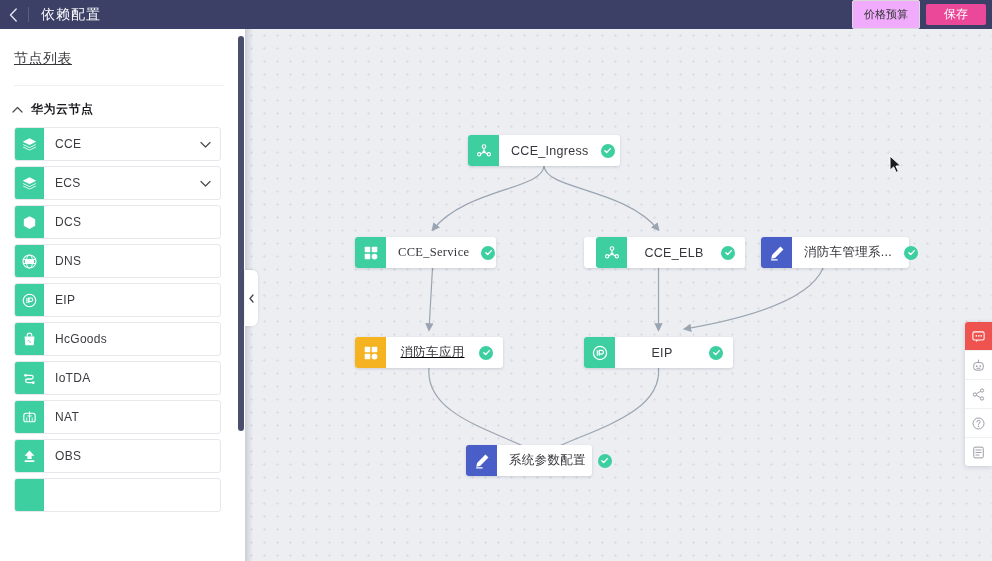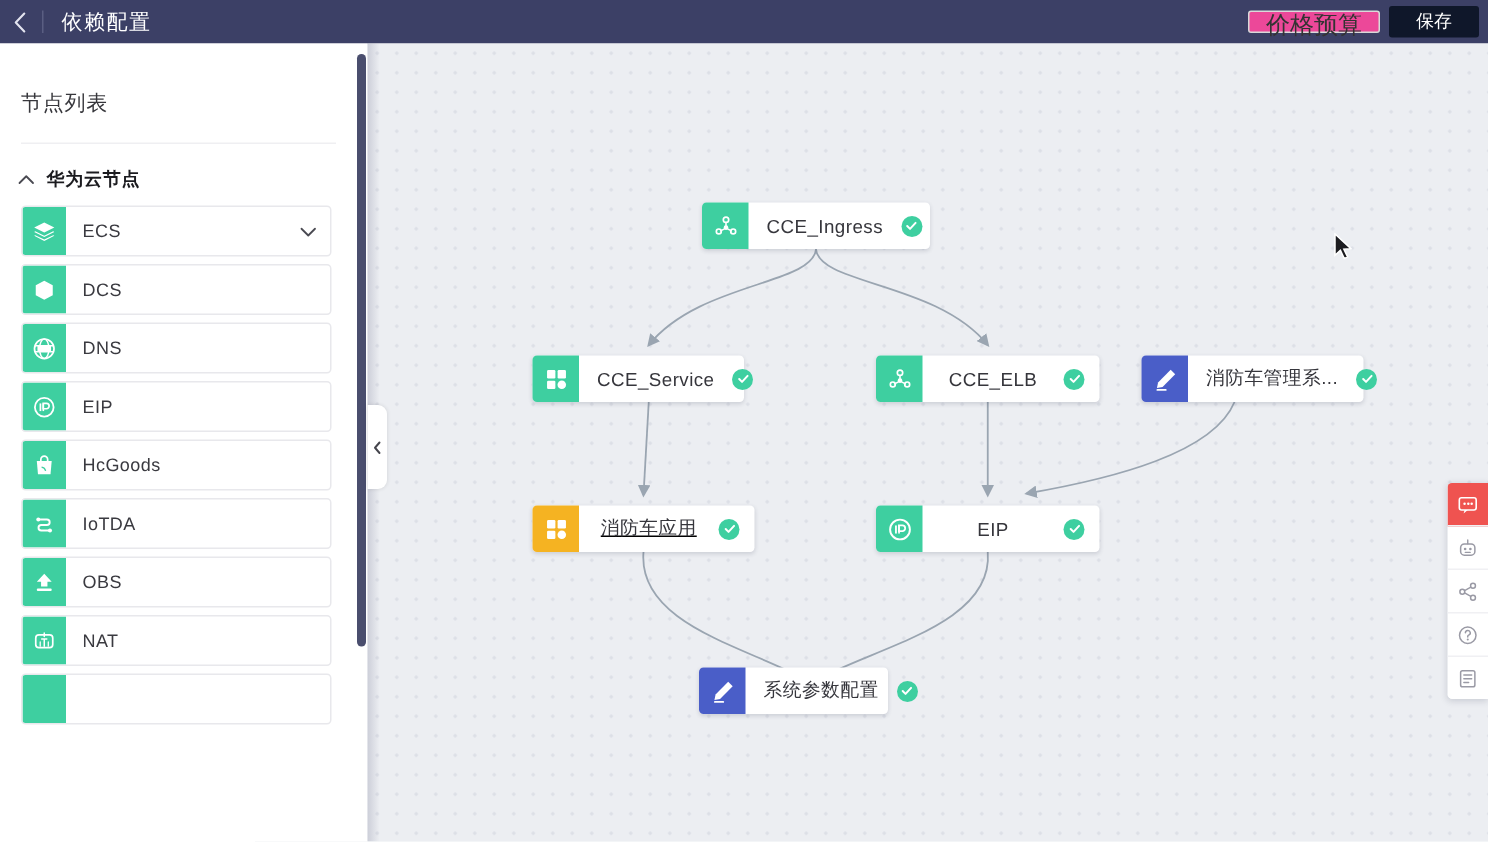--- a/index.html
+++ b/index.html
@@ -18,37 +18,37 @@
   }
   .back-icon{
     width:26px;height:29px;display:flex;align-items:center;justify-content:center;
     color:#e8e9f2;font-size:14px;cursor:pointer;
   }
   .back-icon svg{display:block;}
   .bar-sep{width:1px;height:15px;background:#5a5e82;margin-left:2px;margin-right:12px;}
   .bar-title{color:#ffffff;font-size:14px;letter-spacing:1px;}
   .topbar-actions{position:absolute;right:6px;top:0;height:29px;display:flex;align-items:center;gap:6px;}
   .btn-budget{
-    background:#ec4899;color:#333;border:1px solid #d9d9d9;border-radius:2px;
-    height:15px;padding:0 11px;font-size:16px;line-height:19px;cursor:pointer;
+    background:#f0abfc;color:#333;border:1px solid #d9d9d9;border-radius:2px;
+    height:29px;padding:0 11px;font-size:11px;line-height:19px;cursor:pointer;
     font-family:inherit;
   }
   .btn-save{
-    background:#0f172a;color:#ffffff;border:none;border-radius:2px;
+    background:#ec4899;color:#ffffff;border:none;border-radius:2px;
     height:21px;padding:0 18px;font-size:12px;line-height:21px;cursor:pointer;
     font-family:inherit;
   }
 
   
   .sidebar{
     position:absolute;left:0;top:29px;width:238px;height:532px;
     background:#ffffff;overflow:hidden;
   }
   .sidebar-title{
-    font-size:14px;color:#37373c;padding:31px 0 0 14px;letter-spacing:.5px;
+    font-size:14px;color:#37373c;padding:21px 0 0 14px;letter-spacing:.5px;text-decoration:underline;
   }
   .sidebar-divider{
     margin:17px 14px 0 14px;height:1px;background:#efeff2;
   }
   .group-head{
     display:flex;align-items:center;gap:8px;
     padding:15px 0 9px 12px;cursor:pointer;
   }
   .chev-up{color:#5a5a63;display:flex;align-items:center;}
   .group-label{font-size:12px;color:#1b1b1f;font-weight:bold;letter-spacing:.5px;}
@@ -173,20 +173,35 @@
 
     <div class="node-list" id="node-list">
         <div class="node-item">
           <div class="node-badge" style="background: rgb(62, 207, 160);">
             <svg width="17" height="17" viewBox="0 0 24 24">
               <path d="M12 3.2 21.5 8 12 12.8 2.5 8z" fill="#ffffff"></path>
               <path d="M3.6 11.6 12 15.8l8.4-4.2 1.1.6L12 17 2.5 12.2z" fill="#ffffff"></path>
               <path d="M3.6 15.2 12 19.4l8.4-4.2 1.1.6L12 20.6 2.5 15.8z" fill="#ffffff"></path>
             </svg>
           </div>
+          <span class="node-name">CCE</span>
+          <span class="node-chev">
+            <svg width="11" height="7" viewBox="0 0 11 7" fill="none">
+              <path d="M1 1.5L5.5 6L10 1.5" stroke="#4a4a52" stroke-width="1.2" stroke-linecap="round" stroke-linejoin="round"></path>
+            </svg>
+          </span>
+        </div>
+        <div class="node-item">
+          <div class="node-badge" style="background: rgb(62, 207, 160);">
+            <svg width="17" height="17" viewBox="0 0 24 24">
+              <path d="M12 3.2 21.5 8 12 12.8 2.5 8z" fill="#ffffff"></path>
+              <path d="M3.6 11.6 12 15.8l8.4-4.2 1.1.6L12 17 2.5 12.2z" fill="#ffffff"></path>
+              <path d="M3.6 15.2 12 19.4l8.4-4.2 1.1.6L12 20.6 2.5 15.8z" fill="#ffffff"></path>
+            </svg>
+          </div>
           <span class="node-name">ECS</span>
           <span class="node-chev">
             <svg width="11" height="7" viewBox="0 0 11 7" fill="none">
               <path d="M1 1.5L5.5 6L10 1.5" stroke="#4a4a52" stroke-width="1.2" stroke-linecap="round" stroke-linejoin="round"></path>
             </svg>
           </span>
         </div>
         <div class="node-item">
           <div class="node-badge" style="background: rgb(62, 207, 160);">
             <svg width="17" height="17" viewBox="0 0 24 24">
@@ -233,35 +248,35 @@
               <path d="M7 7.5h7.5a2.6 2.6 0 0 1 0 5.2H9.2a2.6 2.6 0 0 0 0 5.2H17" fill="none" stroke="#ffffff" stroke-width="1.8" stroke-linecap="round"></path>
               <circle cx="6.4" cy="7.5" r="1.9" fill="#ffffff"></circle>
               <circle cx="17.4" cy="17.9" r="1.9" fill="#ffffff"></circle>
             </svg>
           </div>
           <span class="node-name">IoTDA</span>
         </div>
         <div class="node-item">
           <div class="node-badge" style="background: rgb(62, 207, 160);">
             <svg width="17" height="17" viewBox="0 0 24 24">
-              <path d="M12 3.6 19 11h-4v4.6H9V11H5z" fill="#ffffff"></path>
-              <rect x="5" y="17.4" width="14" height="2.4" rx="1" fill="#ffffff"></rect>
-            </svg>
-          </div>
-          <span class="node-name">OBS</span>
-        </div>
-        <div class="node-item">
-          <div class="node-badge" style="background: rgb(62, 207, 160);">
-            <svg width="17" height="17" viewBox="0 0 24 24">
               <rect x="4" y="6" width="16" height="12" rx="3" fill="none" stroke="#ffffff" stroke-width="1.6"></rect>
               <path d="M12 4.2v3.4M9.6 9.8h4.8M12 9.8v7" stroke="#ffffff" stroke-width="1.4" stroke-linecap="round"></path>
               <path d="M8.2 12.6v4M15.8 12.6v4" stroke="#ffffff" stroke-width="1.2" stroke-linecap="round"></path>
             </svg>
           </div>
           <span class="node-name">NAT</span>
+        </div>
+        <div class="node-item">
+          <div class="node-badge" style="background: rgb(62, 207, 160);">
+            <svg width="17" height="17" viewBox="0 0 24 24">
+              <path d="M12 3.6 19 11h-4v4.6H9V11H5z" fill="#ffffff"></path>
+              <rect x="5" y="17.4" width="14" height="2.4" rx="1" fill="#ffffff"></rect>
+            </svg>
+          </div>
+          <span class="node-name">OBS</span>
         </div>
         <div class="node-item">
           <div class="node-badge" style="background: rgb(62, 207, 160);"></div>
         </div>
       </div>
   </div>
 
   <div class="side-scroll-track"></div>
   <div class="side-scroll-thumb"></div>
 
@@ -293,37 +308,37 @@
               <path d="M12 8.4v2.6M10.2 14.3l-3 1.6M13.8 14.3l3 1.6" stroke="#ffffff" stroke-width="1.4" stroke-linecap="round"></path>
             </svg>
           </div>
           <span class="gnode-label">CCE_Ingress</span>
           <span class="gnode-check">
             <svg width="9" height="9" viewBox="0 0 10 10" fill="none">
               <path d="M2 5.2 4.1 7.3 8.2 2.9" stroke="#ffffff" stroke-width="1.5" stroke-linecap="round" stroke-linejoin="round"></path>
             </svg>
           </span>
         </div>
-        <div class="gnode" style="left: 110px; top: 208px; width: 141px;">
+        <div class="gnode" style="left: 110px; top: 208px; width: 141px; font-family: Liberation Serif, serif;">
           <div class="gnode-icon" style="background: rgb(62, 207, 160);">
             <svg width="18" height="18" viewBox="0 0 24 24">
               <rect x="3.6" y="3.6" width="7.4" height="7.4" rx="1.1" fill="#ffffff"></rect>
               <rect x="13" y="3.6" width="7.4" height="7.4" rx="1.1" fill="#ffffff"></rect>
               <rect x="3.6" y="13" width="7.4" height="7.4" rx="1.1" fill="#ffffff"></rect>
               <circle cx="16.7" cy="16.7" r="3.8" fill="#ffffff"></circle>
             </svg>
           </div>
           <span class="gnode-label">CCE_Service</span>
           <span class="gnode-check">
             <svg width="9" height="9" viewBox="0 0 10 10" fill="none">
               <path d="M2 5.2 4.1 7.3 8.2 2.9" stroke="#ffffff" stroke-width="1.5" stroke-linecap="round" stroke-linejoin="round"></path>
             </svg>
           </span>
         </div>
-        <div class="gnode" style="left: 339px; top: 208px; width: 149px;">
+        <div class="gnode" style="left: 339px; top: 208px; width: 149px; padding-left: 12px;">
           <div class="gnode-icon" style="background: rgb(62, 207, 160);">
             <svg width="18" height="18" viewBox="0 0 24 24">
               <circle cx="12" cy="6" r="2.4" fill="none" stroke="#ffffff" stroke-width="1.5"></circle>
               <circle cx="5.6" cy="16.4" r="2.2" fill="none" stroke="#ffffff" stroke-width="1.5"></circle>
               <circle cx="18.4" cy="16.4" r="2.2" fill="none" stroke="#ffffff" stroke-width="1.5"></circle>
               <circle cx="12" cy="13" r="2.1" fill="#ffffff"></circle>
               <path d="M12 8.4v2.6M10.2 14.3l-3 1.6M13.8 14.3l3 1.6" stroke="#ffffff" stroke-width="1.4" stroke-linecap="round"></path>
             </svg>
           </div>
           <span class="gnode-label">CCE_ELB</span>

